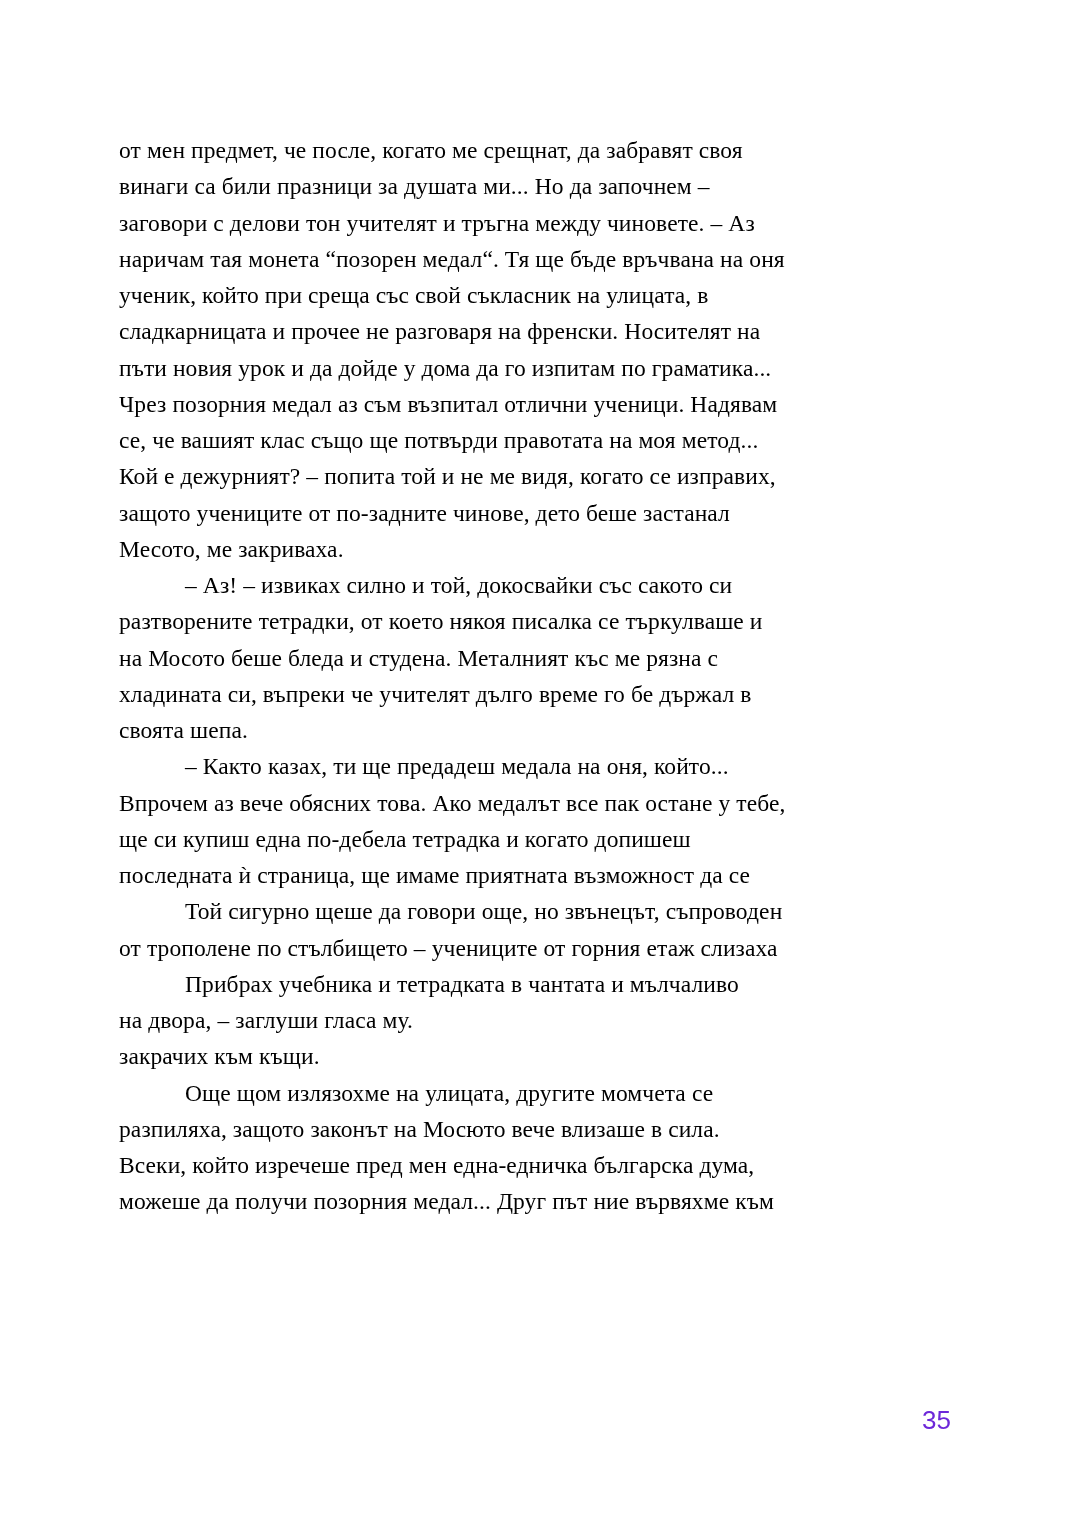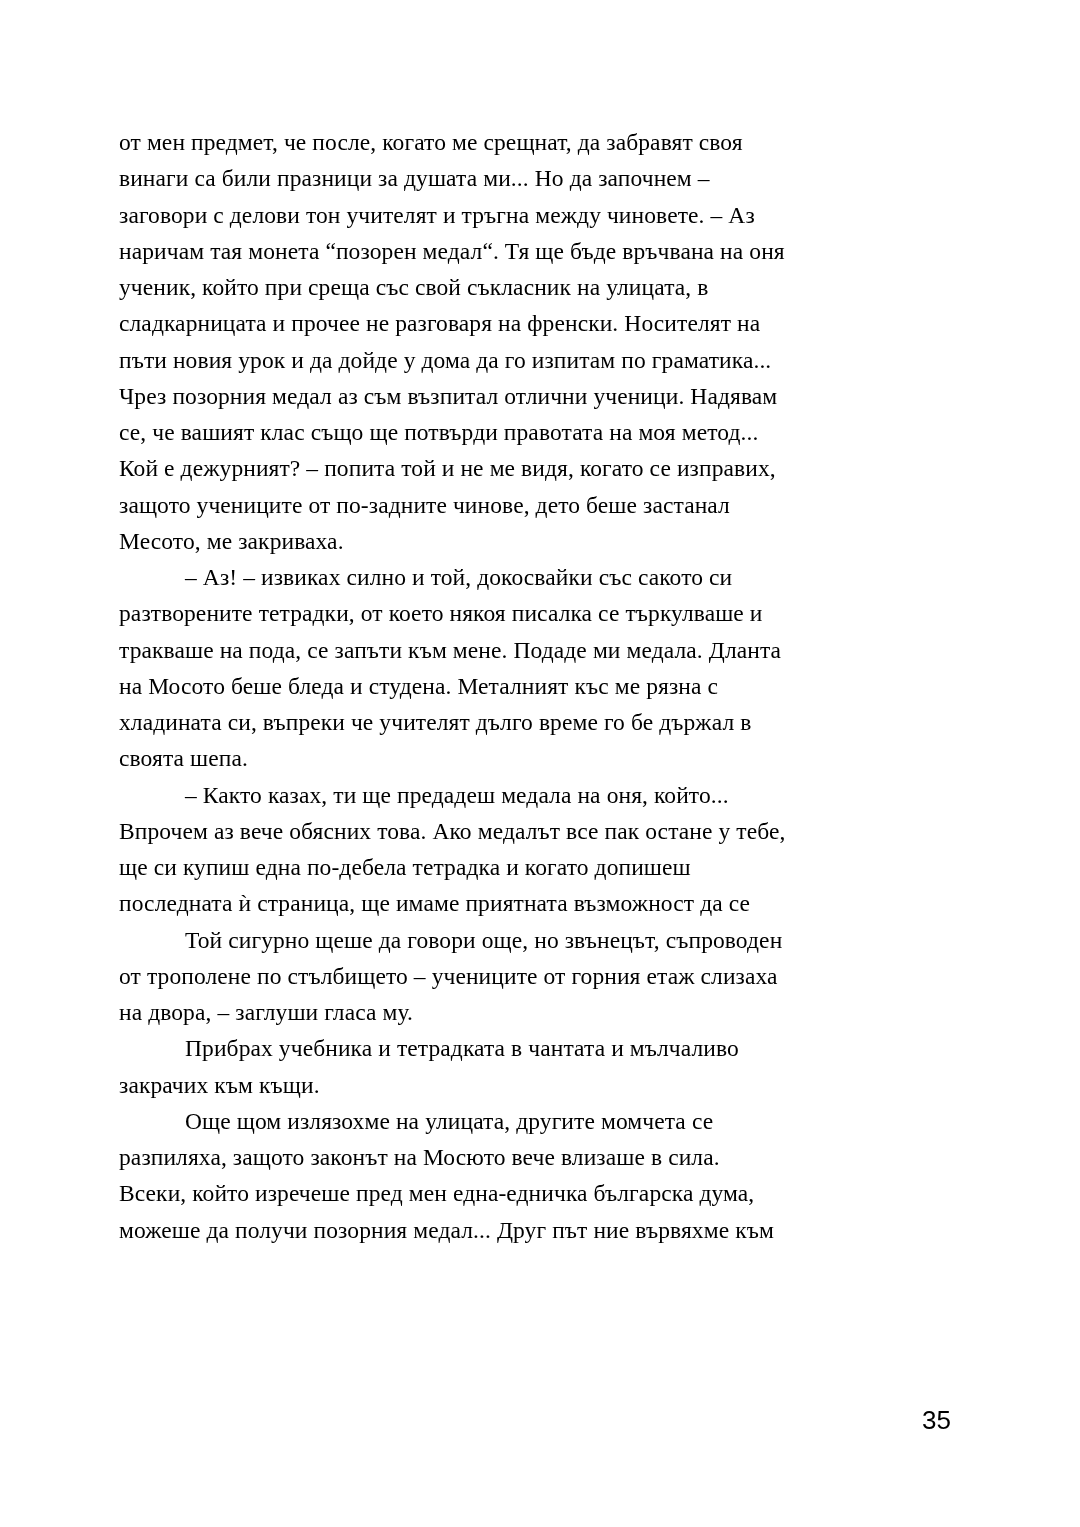--- a/index.html
+++ b/index.html
@@ -19,21 +19,21 @@
     position: absolute;
     left: 0;
     top: 0;
     width: 1080px;
     height: 1527px;
     background: #ffffff;
   }
   .text-block {
     position: absolute;
     left: 119px;
-    top: 124px;
+    top: 132px;
     width: 870px;
     font-size: 23.5px;
     line-height: 36.25px;
     letter-spacing: 0.1px;
     white-space: nowrap;
   }
   .line {
     height: 36.25px;
   }
   .line.indent {
@@ -41,21 +41,21 @@
   }
   .page-number {
     position: absolute;
     left: 119px;
     top: 1405px;
     width: 832px;
     text-align: right;
     font-family: "Liberation Sans", sans-serif;
     font-size: 26px;
     line-height: 30px;
-    color: #000000;
+    color: #6d28d9;
   }
 </style>
 </head>
 <body>
 
 <div class="page">
   <div class="text-block">
       <div class="line">от мен предмет, че после, когато ме срещнат, да забравят своя</div>
       <div class="line">винаги са били празници за душата ми... Но да започнем –</div>
       <div class="line">заговори с делови тон учителят и тръгна между чиновете. – Аз</div>
@@ -63,32 +63,31 @@
       <div class="line">ученик, който при среща със свой съкласник на улицата, в</div>
       <div class="line">сладкарницата и прочее не разговаря на френски. Носителят на</div>
       <div class="line">пъти новия урок и да дойде у дома да го изпитам по граматика...</div>
       <div class="line">Чрез позорния медал аз съм възпитал отлични ученици. Надявам</div>
       <div class="line">се, че вашият клас също ще потвърди правотата на моя метод...</div>
       <div class="line">Кой е дежурният? – попита той и не ме видя, когато се изправих,</div>
       <div class="line">защото учениците от по-задните чинове, дето беше застанал</div>
       <div class="line">Месото, ме закриваха.</div>
       <div class="line indent">– Аз! – извиках силно и той, докосвайки със сакото си</div>
       <div class="line">разтворените тетрадки, от което някоя писалка се търкулваше и</div>
-      <div class="line">тракваше на пода, се запъти към мене. Подаде ми медала. Дланта</div>
       <div class="line">на Мосото беше бледа и студена. Металният къс ме рязна с</div>
       <div class="line">хладината си, въпреки че учителят дълго време го бе държал в</div>
       <div class="line">своята шепа.</div>
       <div class="line indent">– Както казах, ти ще предадеш медала на оня, който...</div>
       <div class="line">Впрочем аз вече обясних това. Ако медалът все пак остане у тебе,</div>
       <div class="line">ще си купиш една по-дебела тетрадка и когато допишеш</div>
       <div class="line">последната ѝ страница, ще имаме приятната възможност да се</div>
       <div class="line indent">Той сигурно щеше да говори още, но звънецът, съпроводен</div>
       <div class="line">от трополене по стълбището – учениците от горния етаж слизаха</div>
+      <div class="line indent">Прибрах учебника и тетрадката в чантата и мълчаливо</div>
       <div class="line">на двора, – заглуши гласа му.</div>
-      <div class="line indent">Прибрах учебника и тетрадката в чантата и мълчаливо</div>
       <div class="line">закрачих към къщи.</div>
       <div class="line indent">Още щом излязохме на улицата, другите момчета се</div>
       <div class="line">разпиляха, защото законът на Мосюто вече влизаше в сила.</div>
       <div class="line">Всеки, който изречеше пред мен една-едничка българска дума,</div>
       <div class="line">можеше да получи позорния медал... Друг път ние вървяхме към</div>
     </div>
   <div class="page-number">35</div>
 </div>
 
 </body></html>

